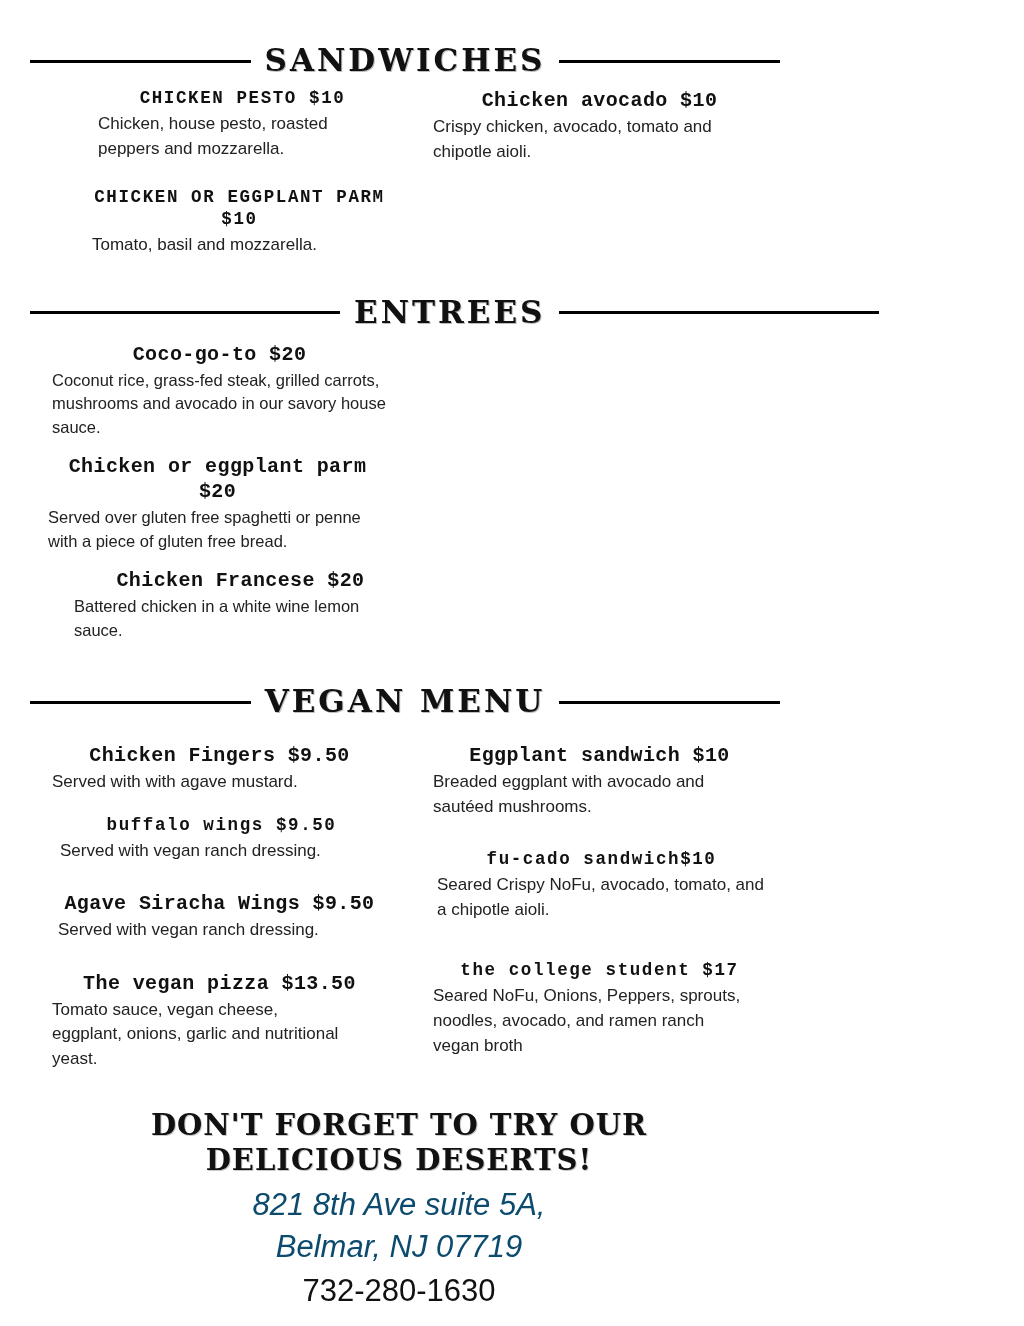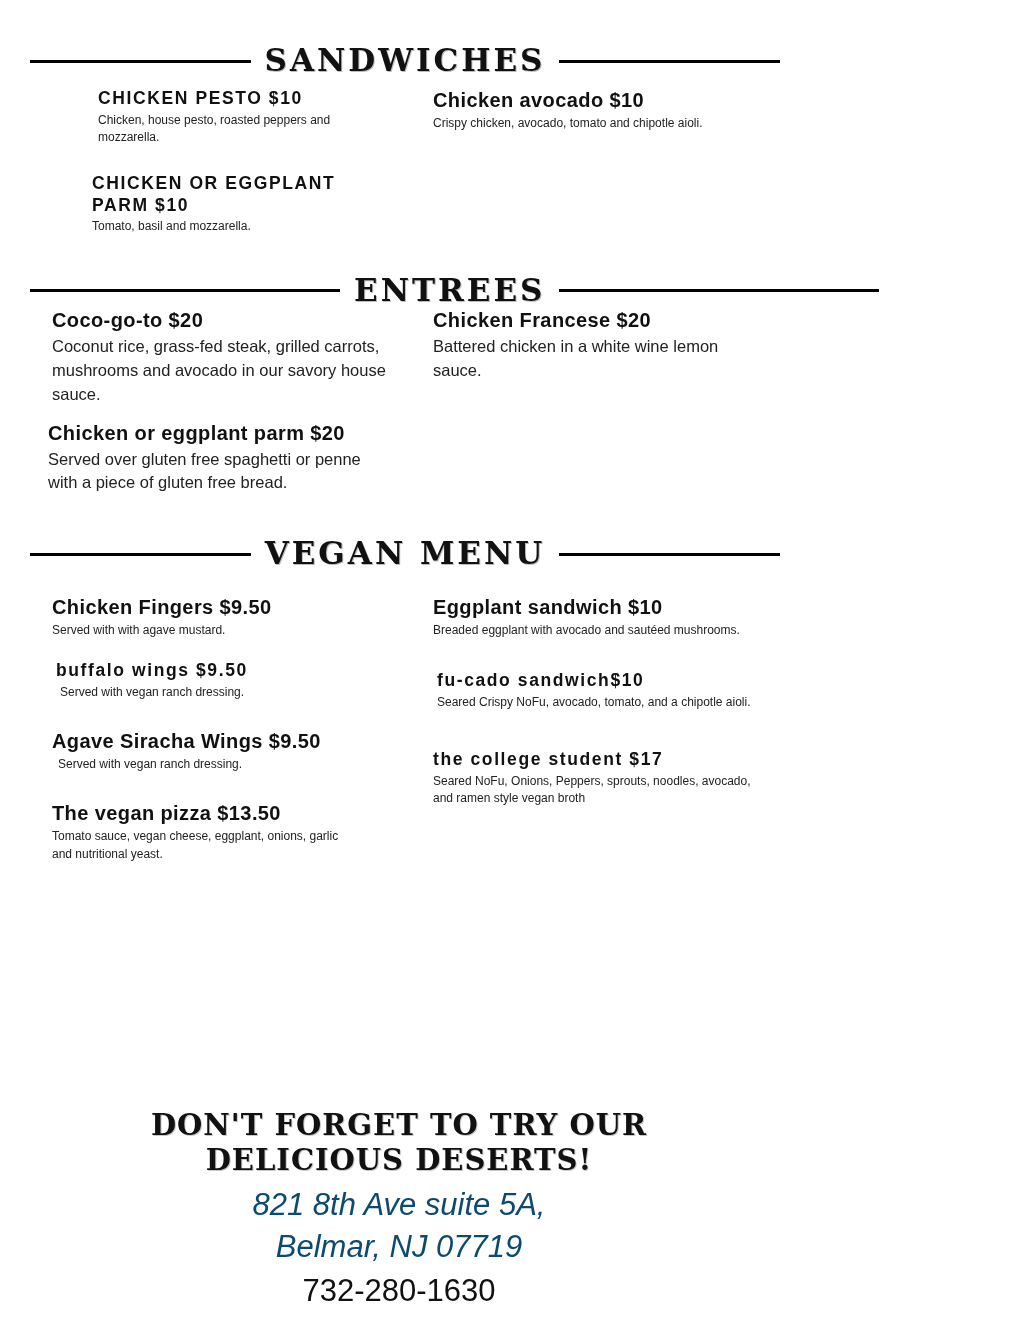--- a/index.html
+++ b/index.html
@@ -56,35 +56,36 @@
   }
   .col {
     width: 50%;
     box-sizing: border-box;
   }
   .col.left { padding-right: 20px; }
   .col.right { padding-left: 18px; }
 
   .item { margin-bottom: 14px; }
   .item-name {
-    font-family: Liberation Sans, sans-serif;
+    font-family: Liberation Mono, monospace;
     font-weight: bold;
     font-size: 20px;
     line-height: 1.25;
     letter-spacing: 0.4px;
     color: #111;
     margin: 0 0 2px 0;
+    text-align: center;
   }
   .item-name.small {
     font-size: 17.5px;
     letter-spacing: 1.6px;
   }
   .item-desc {
     font-family: "Liberation Sans", sans-serif;
-    font-size: 12px;
+    font-size: 17px;
     line-height: 1.45;
     color: #222;
     margin: 0;
     max-width: 380px;
   }
 
   
   .ind-1 { margin-left: 50px; }
   .ind-2 { margin-left: 44px; }
   .ind-3 { margin-left: 8px; }
@@ -158,21 +159,21 @@
     </div>
   </div>
 
   <div style="margin-top:22px;">
     <div class="section-head">
       <div class="rule" style="flex:0 0 310px;"></div>
       <div class="section-title" style="margin:0 auto;">ENTREES</div>
       <div class="rule" style="flex:0 0 320px;"></div>
     </div>
 
-    <div class="cols" style="">
+    <div class="cols" style="margin-top:12px;flex-direction:column;">
       <div class="col left">
         <div class="item ind-4">
           <p class="item-name">Coco-go-to $20</p>
           <p class="item-desc" style="font-size:16.5px;max-width:360px;">Coconut rice, grass-fed steak, grilled carrots, mushrooms and avocado in our savory house sauce.</p>
         </div>
         <div class="item" style="margin-top:10px;">
           <p class="item-name">Chicken or eggplant parm $20</p>
           <p class="item-desc" style="font-size:16.5px;max-width:440px;">Served over gluten free spaghetti or penne with a piece of gluten free bread.</p>
         </div>
       </div>
@@ -216,21 +217,21 @@
         <div class="item ind-3">
           <p class="item-name">Eggplant sandwich $10</p>
           <p class="item-desc" style="max-width:350px;">Breaded eggplant with avocado and sautéed mushrooms.</p>
         </div>
         <div class="item" style="margin-top:30px;margin-left:12px;">
           <p class="item-name small">fu-cado sandwich$10</p>
           <p class="item-desc" style="max-width:330px;">Seared Crispy NoFu, avocado, tomato, and a chipotle aioli.</p>
         </div>
         <div class="item ind-3" style="margin-top:38px;">
           <p class="item-name small">the college student $17</p>
-          <p class="item-desc" style="max-width:320px;">Seared NoFu, Onions, Peppers, sprouts, noodles, avocado, and ramen style vegan broth</p>
+          <p class="item-desc" style="max-width:320px;">Seared NoFu, Onions, Peppers, sprouts, noodles, avocado, and ramen ranch vegan broth</p>
         </div>
       </div>
     </div>
   </div>
 
   <div class="footer">
     <p class="footer-heading">DON'T FORGET TO TRY OUR</p>
     <p class="footer-heading" style="margin-top:-6px;">DELICIOUS  DESERTS!</p>
     <p class="footer-addr">821 8th Ave suite 5A,</p>
     <p class="footer-addr">Belmar, NJ 07719</p>

